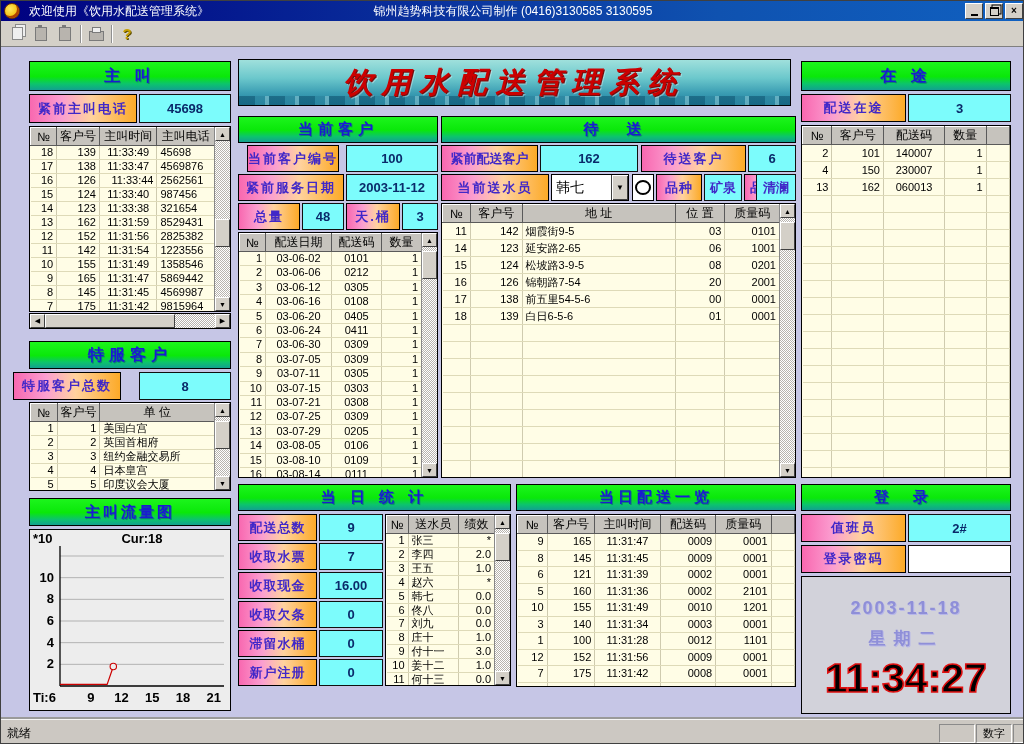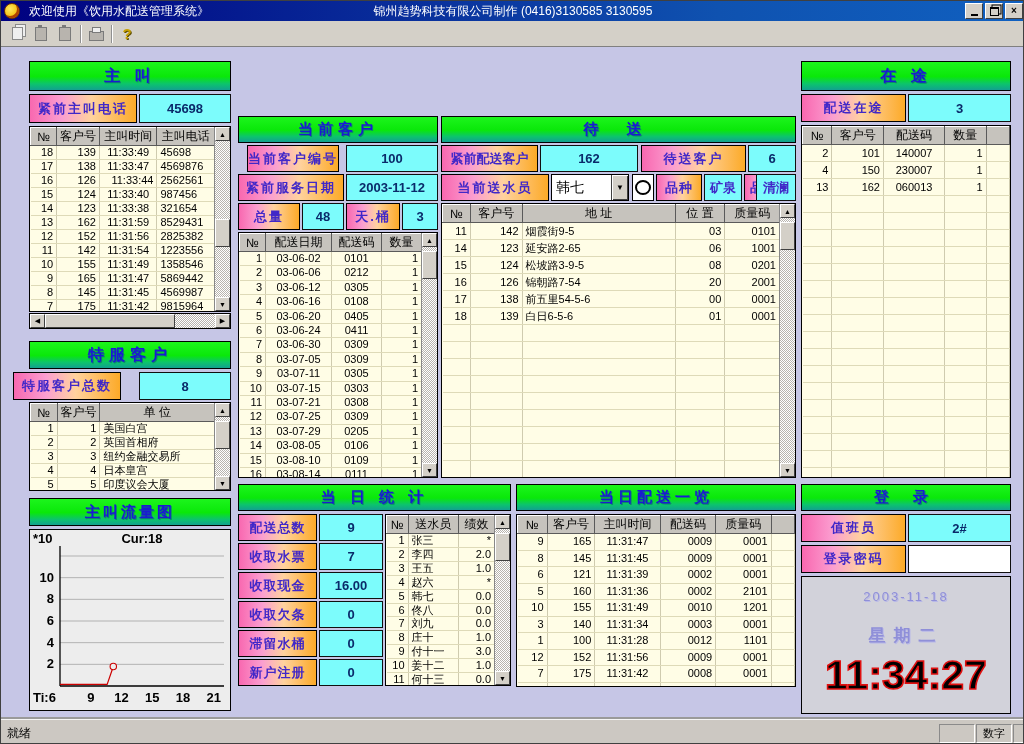--- a/index.html
+++ b/index.html
@@ -58,22 +58,22 @@
   .ddtext{flex:1;font-size:14px;padding-left:4px;color:#000;}
   .ddbtn{width:16px;height:100%;background:#d4d0c8;border-left:1px solid #404040;box-shadow:inset 1px 1px 0 #fff,inset -1px -1px 0 #404040;font-size:8px;display:flex;align-items:center;justify-content:center;}
   .obtn{background:#fff;border:1px solid #000;display:flex;align-items:center;justify-content:center;box-sizing:border-box;}
   .obtn i{display:block;width:12px;height:11px;border:2px solid #000;border-radius:50%;}
   .greenbar{left:237px;top:688px;width:558px;height:25px;background:linear-gradient(180deg,#0ae40a,#00bc00);border:1px solid #004000;box-sizing:border-box;display:flex;align-items:center;font-size:12px;font-weight:bold;color:#000;}
   .gb-input{background:#fff;border:1px solid #103010;height:17px;display:flex;align-items:center;padding:0 2px;font-size:12px;font-weight:bold;box-sizing:border-box;}
   .caret{display:inline-block;width:7px;height:13px;background:#000;margin-left:1px;}
   .cb{width:12px;height:12px;background:#fff;border:1px solid #404040;box-shadow:inset 1px 1px 0 #909090;margin-left:4px;}
   
   .loginfo{left:800px;top:575px;width:210px;height:138px;background:#d2d2da;border:1px solid #000;box-sizing:border-box;text-align:center;}
-  .ldate{margin-top:12px;font-size:13px;font-weight:normal;letter-spacing:2px;color:#8f8fd8;text-shadow:1px 1px 0 #b8b8e8;}
-  .lweek{margin-top:20px;font-size:17px;font-weight:bold;letter-spacing:8px;color:#8f8fd8;text-shadow:1px 1px 0 #b8b8e8;}
+  .ldate{margin-top:21px;font-size:18px;font-weight:bold;letter-spacing:2px;color:#8f8fd8;text-shadow:1px 1px 0 #b8b8e8;}
+  .lweek{margin-top:8px;font-size:17px;font-weight:bold;letter-spacing:8px;color:#8f8fd8;text-shadow:1px 1px 0 #b8b8e8;}
 </style>
 </head>
 <body>
 
 <div class="screen">
 
   <div class="abs titlebar">
     <span class="appicon"></span>
     <span class="tl">欢迎使用《饮用水配送管理系统》</span>
     <span class="tc">锦州趋势科技有限公司制作 (0416)3130585  3130595</span>
@@ -306,20 +306,23 @@
         <text x="122.25" y="172" text-anchor="middle" font-size="13" font-weight="bold">15</text>
         <text x="153" y="172" text-anchor="middle" font-size="13" font-weight="bold">18</text>
         <text x="183.75" y="172" text-anchor="middle" font-size="13" font-weight="bold">21</text>
         <text x="3" y="13" font-size="13" font-weight="bold">*10</text>
         <text x="112" y="13" text-anchor="middle" font-size="13" font-weight="bold">Cur:18</text>
         <polyline points="30,154.375 77.15,154.375 83.29999999999998,136.5" fill="none" stroke="#cc0000" stroke-width="1.2"></polyline>
         <circle cx="83.29999999999998" cy="136.5" r="3.2" fill="#ededed" stroke="#cc0000" stroke-width="1.1"></circle>
       </svg>
   </div>
 
+  <div class="abs banner">
+      <span>饮用水配送管理系统</span>
+    </div>
 
   <div class="abs ghdr" style="left:237px;top:115px;width:200px;height:27px;font-size:15px;">
       <span>当前客户</span>
     </div>
   <div class="abs plabel" style="left:246px;top:144px;width:92px;height:27px;">当前客户编号</div>
   <div class="abs pvalue" style="left:345px;top:144px;width:92px;height:27px;">100</div>
   <div class="abs plabel" style="left:237px;top:173px;width:106px;height:27px;">紧前服务日期</div>
   <div class="abs pvalue" style="left:345px;top:173px;width:92px;height:27px;">2003-11-12</div>
   <div class="abs plabel" style="left:237px;top:202px;width:62px;height:27px;">总量</div>
   <div class="abs pvalue" style="left:301px;top:202px;width:42px;height:27px;">48</div>

